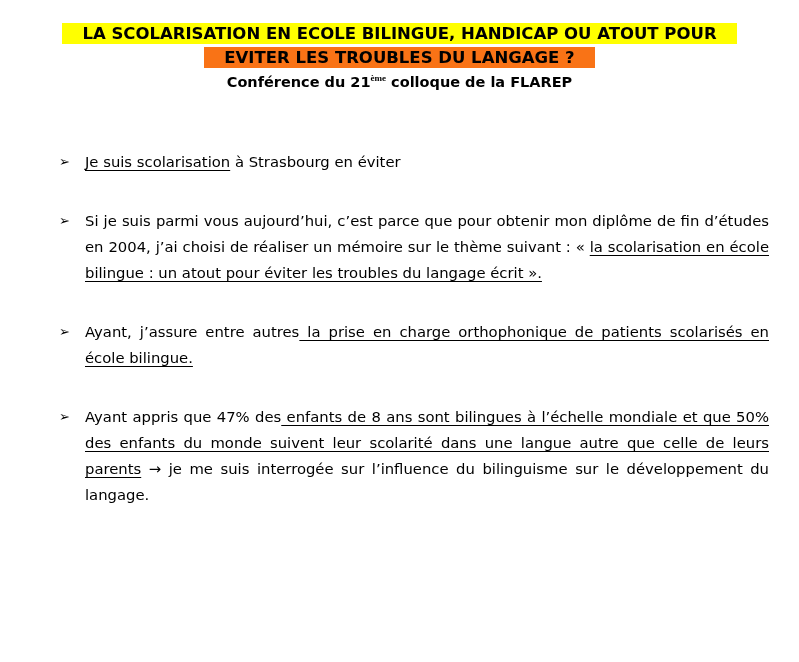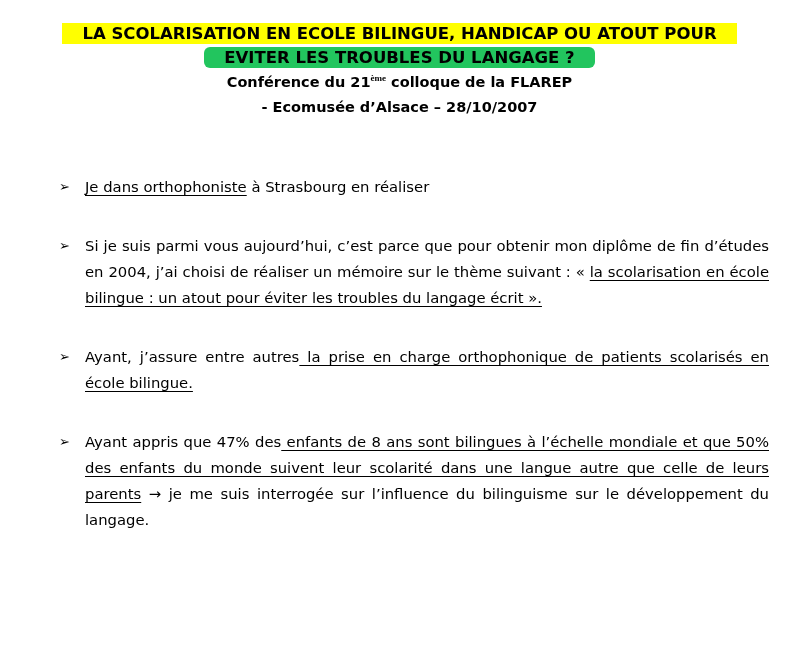--- a/index.html
+++ b/index.html
@@ -78,30 +78,29 @@
 </head>
 <body>
 
 <div class="page">
 
   <div class="doc-header">
     <div class="title-line">
       <span class="hl" style="background-color: rgb(255, 255, 0);">LA SCOLARISATION EN ECOLE BILINGUE, HANDICAP OU ATOUT POUR</span>
     </div>
     <div class="title-line">
-      <span class="hl" style="background-color: #22c55e; border-radius: 6px;">EVITER LES TROUBLES DU LANGAGE ?</span>
+      <span class="hl" style="background-color: #f97316;">EVITER LES TROUBLES DU LANGAGE ?</span>
     </div>
     <div class="subtitle-line">
       <span>Conférence du 21</span><sup>ème</sup><span> colloque de la FLAREP</span>
     </div>
-    <div class="subtitle-line">- Ecomusée d’Alsace – 28/10/2007</div>
   </div>
 
 
 
   <div class="bullet-list">
-      <div class="bullet"><span class="marker">➢</span><span class="u">Je dans orthophoniste</span><span> à Strasbourg en réaliser</span></div>
+      <div class="bullet"><span class="marker">➢</span><span class="u">Je suis scolarisation</span><span> à Strasbourg en éviter</span></div>
       <div class="bullet"><span class="marker">➢</span><span>Si je suis parmi vous aujourd’hui, c’est parce que pour obtenir mon diplôme de fin d’études en 2004, j’ai choisi de réaliser un mémoire sur le thème suivant : « </span><span class="u">la scolarisation en école bilingue : un atout pour éviter les troubles du langage écrit ».</span></div>
       <div class="bullet"><span class="marker">➢</span><span>Ayant, j’assure entre autres</span><span class="u"> la prise en charge orthophonique de patients scolarisés en école bilingue.</span></div>
       <div class="bullet"><span class="marker">➢</span><span>Ayant appris que 47% des</span><span class="u"> enfants de 8 ans sont bilingues à l’échelle mondiale et que 50% des enfants du monde suivent leur scolarité dans une langue autre que celle de leurs parents</span><span> → je me suis interrogée sur l’influence du bilinguisme sur le développement du langage.</span></div>
     </div>
 
 </div>
 
 </body></html>

